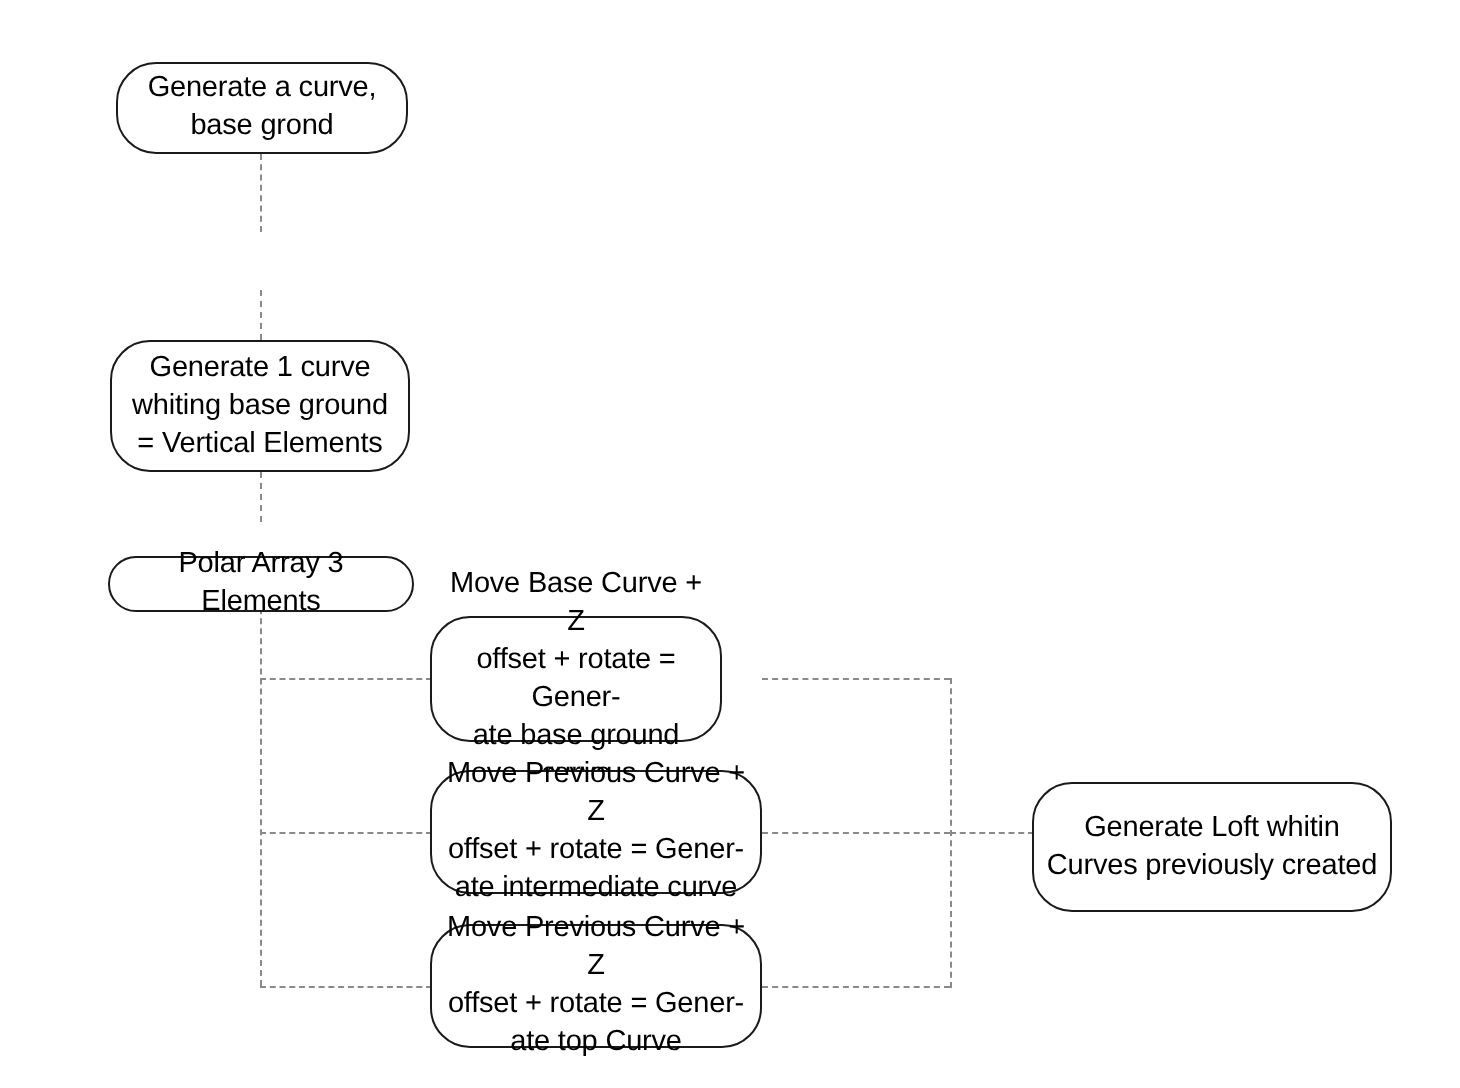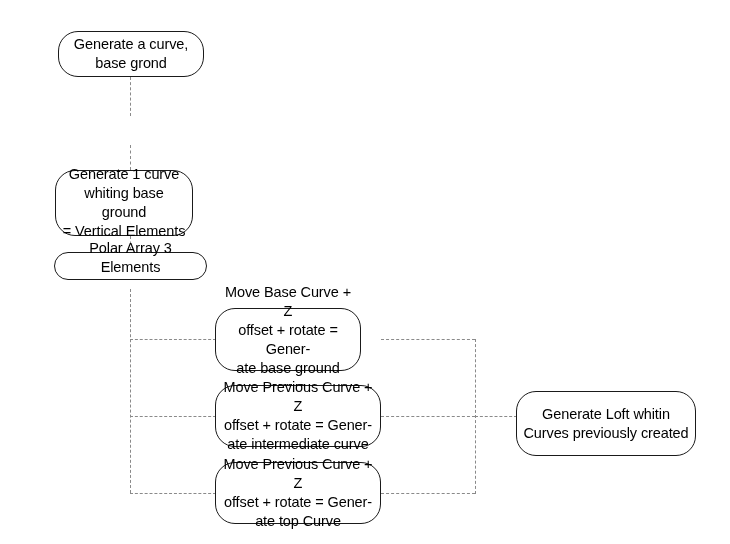--- a/index.html
+++ b/index.html
@@ -64,26 +64,26 @@
     <div class="conn conn-h" style="left: 130px; top: 493px; width: 86px;"></div>
     <div class="conn conn-h" style="left: 381px; top: 339px; width: 94px;"></div>
     <div class="conn conn-h" style="left: 381px; top: 416px; width: 94px;"></div>
     <div class="conn conn-h" style="left: 381px; top: 493px; width: 94px;"></div>
     <div class="conn conn-v" style="left: 475px; top: 339px; height: 155px;"></div>
     <div class="conn conn-h" style="left: 475px; top: 416px; width: 42px;"></div>
     <div class="node" style="left: 58px; top: 31px; width: 146px; height: 46px;">
       <span class="node-text">Generate a curve,
 base grond</span>
     </div>
-    <div class="node" style="left: 55px; top: 170px; width: 138px; height: 66px;">
+    <div class="node" style="left: 55px; top: 170px; width: 150px; height: 66px;">
       <span class="node-text">Generate 1 curve
 whiting base ground
 = Vertical Elements</span>
     </div>
-    <div class="node" style="left: 54px; top: 252px; width: 153px; height: 28px; align-items: flex-end;">
+    <div class="node" style="left: 54px; top: 278px; width: 153px; height: 28px;">
       <span class="node-text">Polar Array 3 Elements</span>
     </div>
     <div class="node" style="left: 215px; top: 308px; width: 146px; height: 63px; text-align: center;">
       <span class="node-text">Move Base Curve + Z
 offset + rotate = Gener-
 ate base ground curve</span>
     </div>
     <div class="node" style="left: 215px; top: 385px; width: 166px; height: 62px;">
       <span class="node-text">Move Previous Curve + Z
 offset + rotate = Gener-

